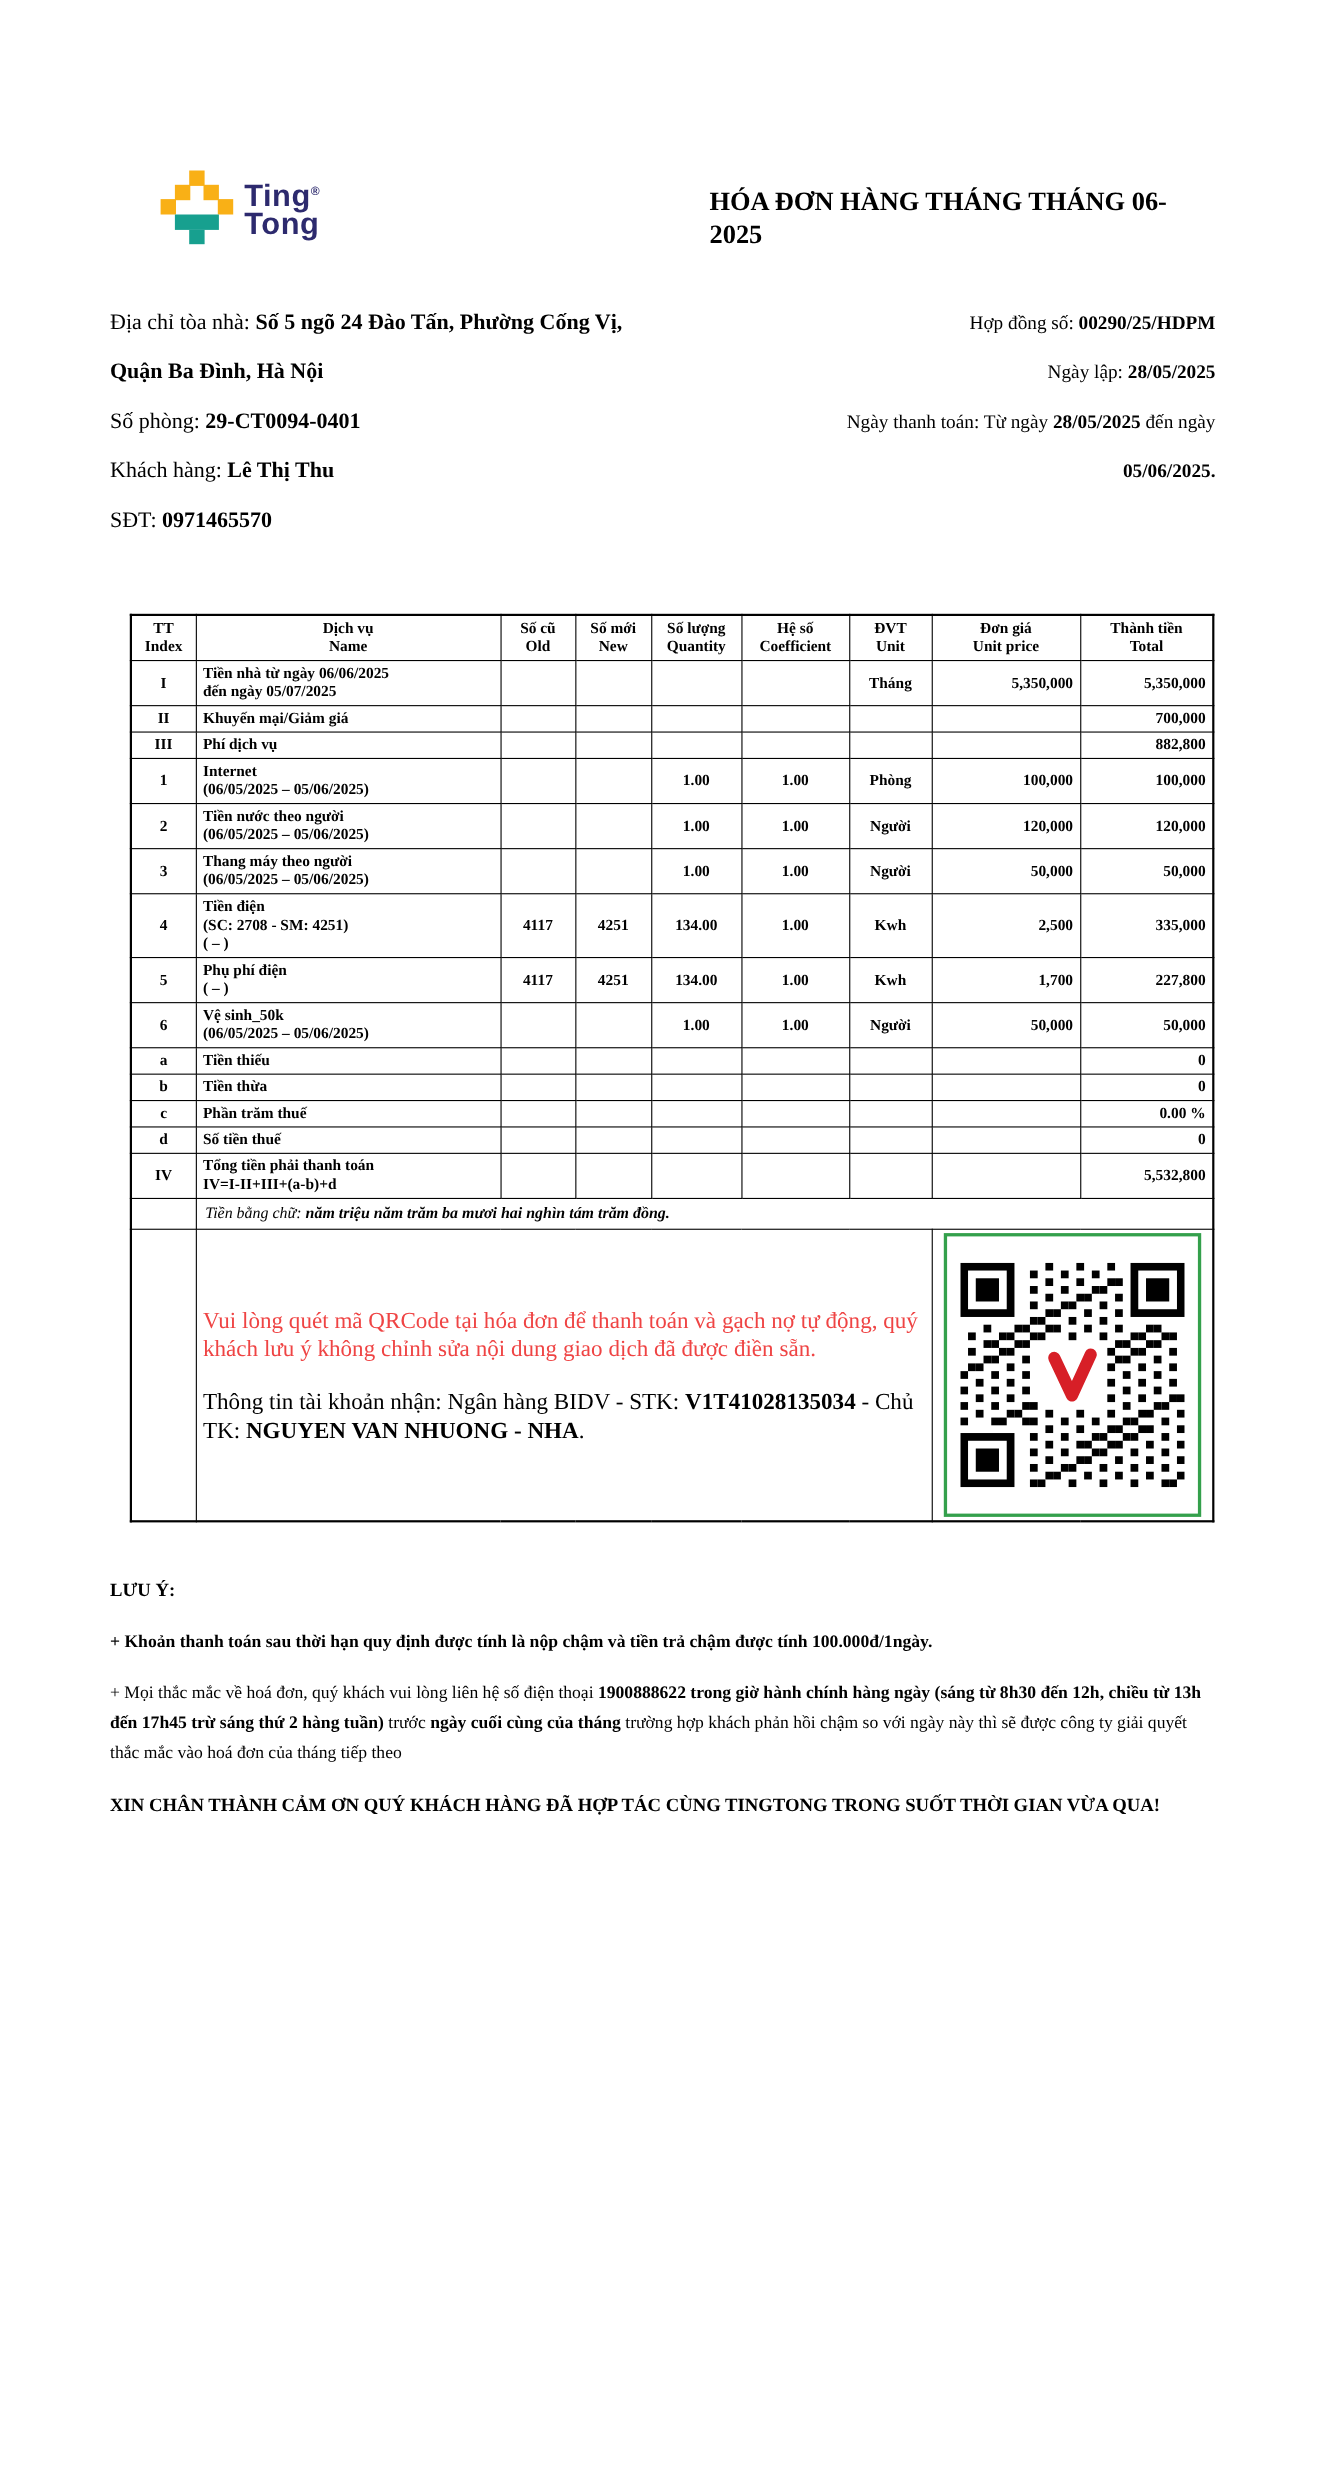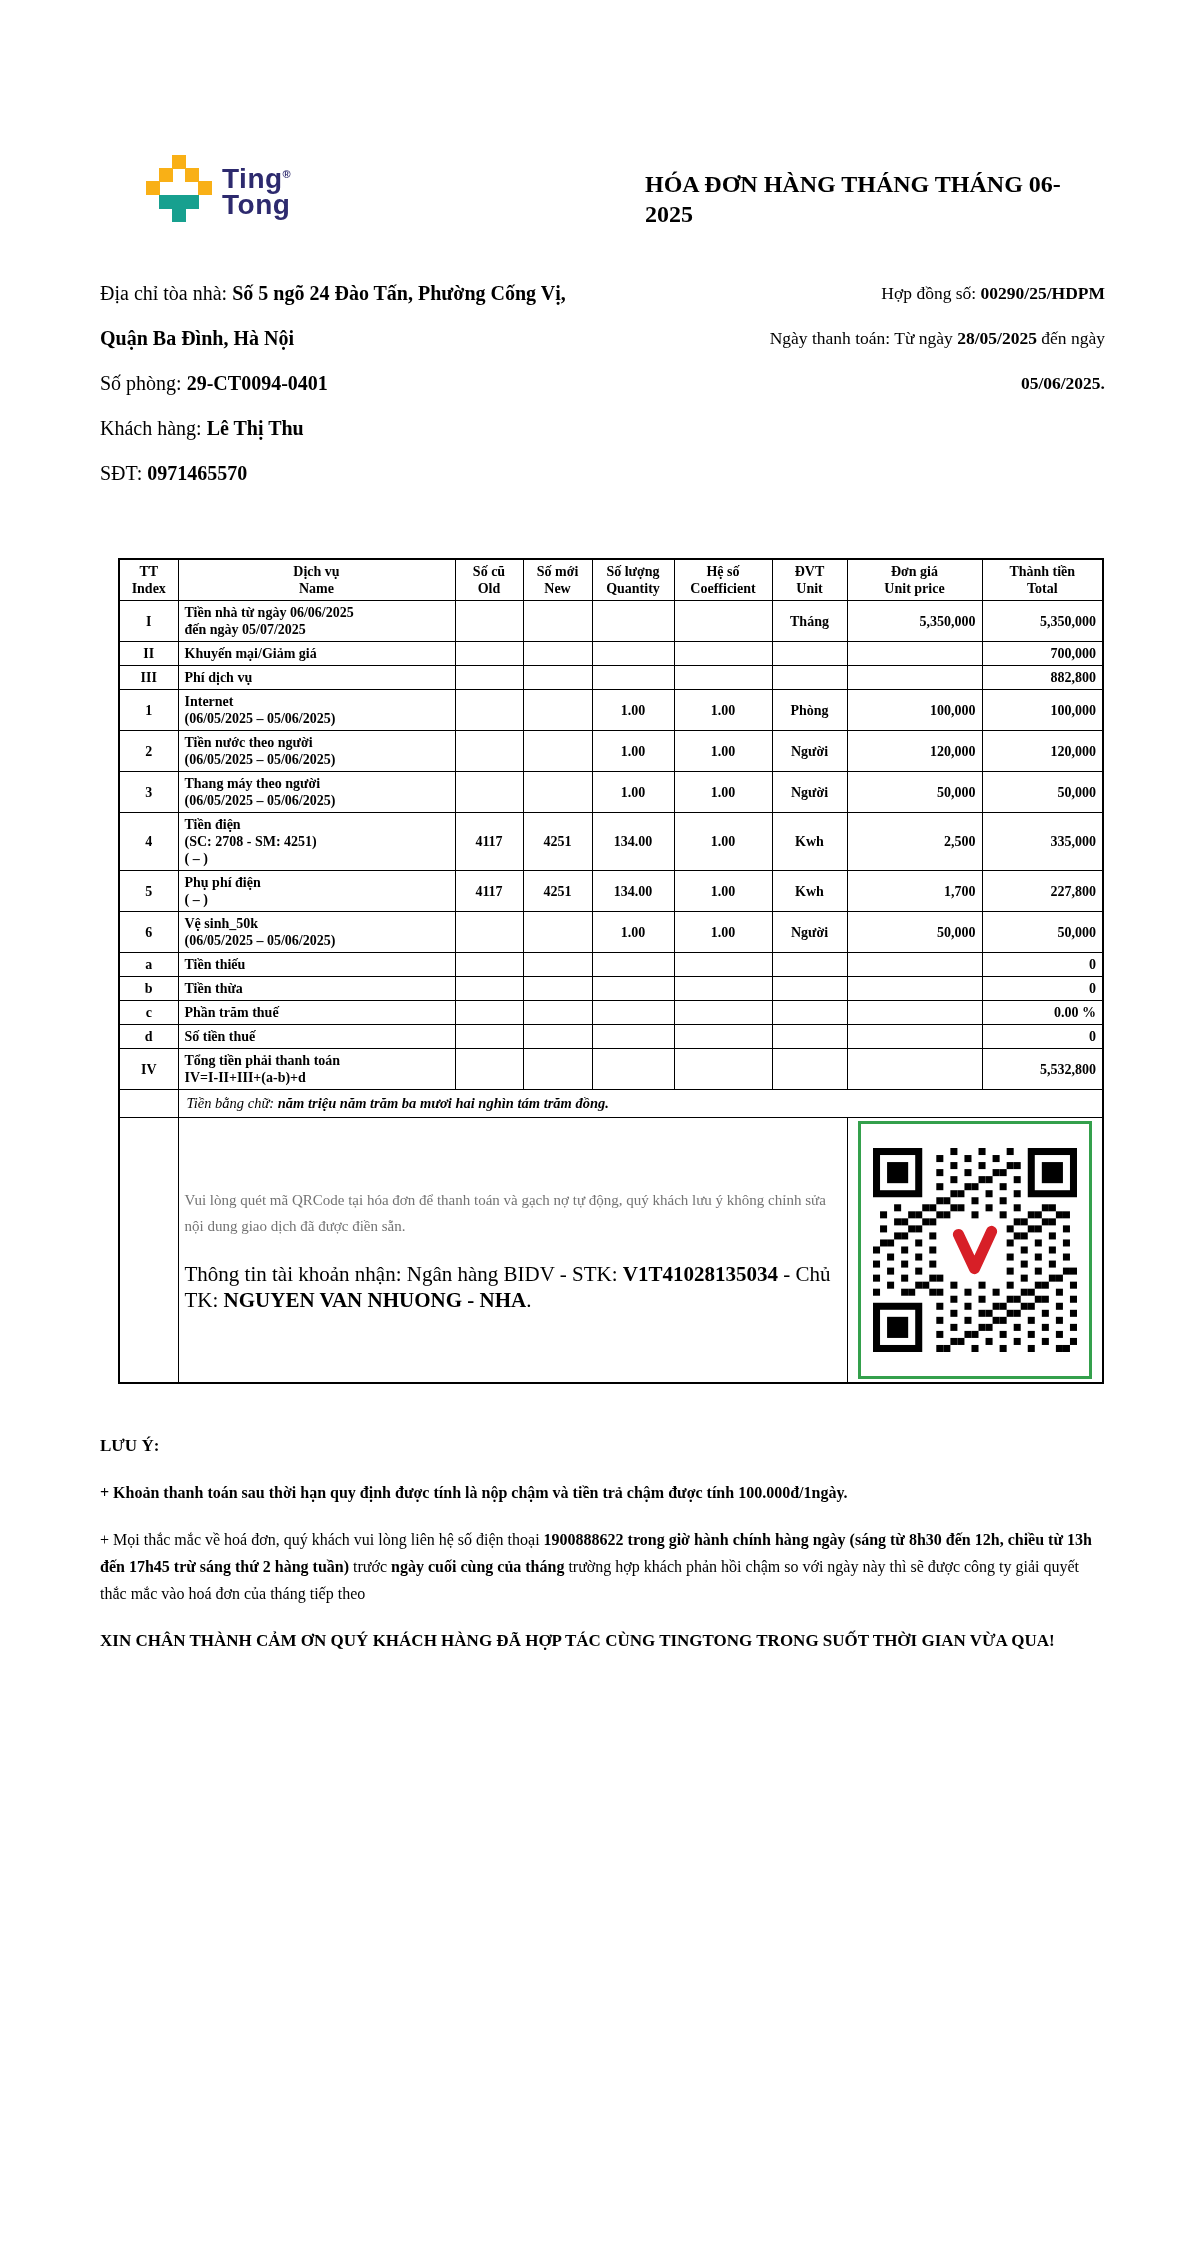--- a/index.html
+++ b/index.html
@@ -40,21 +40,21 @@
   thead th{padding:5px 4px;}
   td.c-tt{text-align:center;}
   td.c-name{text-align:left;vertical-align:top;}
   td.c-old,td.c-new,td.c-qty,td.c-coef,td.c-unit{text-align:center;}
   td.c-price,td.c-total{text-align:right;padding-right:9px;}
   tr.words-row td{font-weight:normal;font-style:italic;font-size:14.5px;padding:5px 8px;}
   tr.words-row td b{font-weight:bold;}
 
   
   td.pay-text{font-weight:normal;vertical-align:middle;padding:10px 18px;}
-  .red-note{color:#737373;font-size:15px;line-height:26px;margin:0 0 22px 0;font-weight:normal;}
+  .red-note{color:#ef4444;font-size:21px;line-height:26px;margin:0 0 22px 0;font-weight:normal;}
   .account-line{font-size:21px;line-height:26px;margin:0;font-weight:normal;}
   .account-line b{font-weight:bold;}
   td.qr-cell{padding:10px 8px;text-align:center;vertical-align:middle;}
   .qr-frame{display:inline-flex;align-items:center;justify-content:center;
             width:228px;height:252px;border:3px solid #34a04c;background:#fff;}
   .qr-frame svg{display:block;}
 
   
   .notes{margin:48px 95px 0 100px;font-size:16px;line-height:27px;}
   .notes p{margin:0 0 20px 0;}
@@ -88,20 +88,21 @@
 
   <div class="info">
     <div class="info-left">
       <p><span>Địa chỉ tòa nhà: </span><b>Số 5 ngõ 24 Đào Tấn, Phường Cống Vị, Quận Ba Đình, Hà Nội</b></p>
       <p><span>Số phòng: </span><b>29-CT0094-0401</b></p>
       <p><span>Khách hàng: </span><b>Lê Thị Thu</b></p>
       <p><span>SĐT: </span><b>0971465570</b></p>
     </div>
     <div class="info-right">
       <p><span>Hợp đồng số: </span><b>00290/25/HDPM</b></p>
+      <p><span>Ngày lập: </span><b>28/05/2025</b></p>
       <p><span>Ngày thanh toán: Từ ngày </span><b>28/05/2025</b><span> đến ngày </span><b>05/06/2025.</b></p>
     </div>
   </div>
 
   <table class="invoice">
     <colgroup>
       <col style="width:59px">
         <col style="width:277px">
         <col style="width:68px">
       <col style="width:69px">

